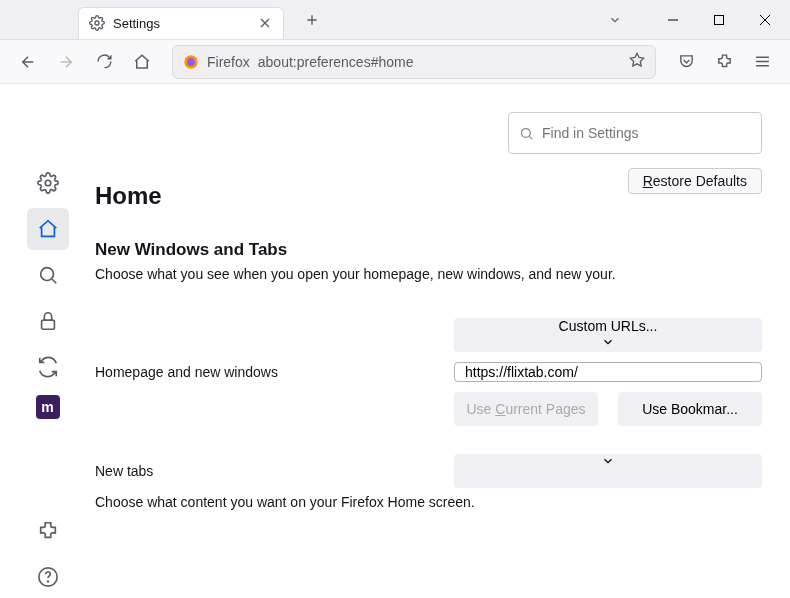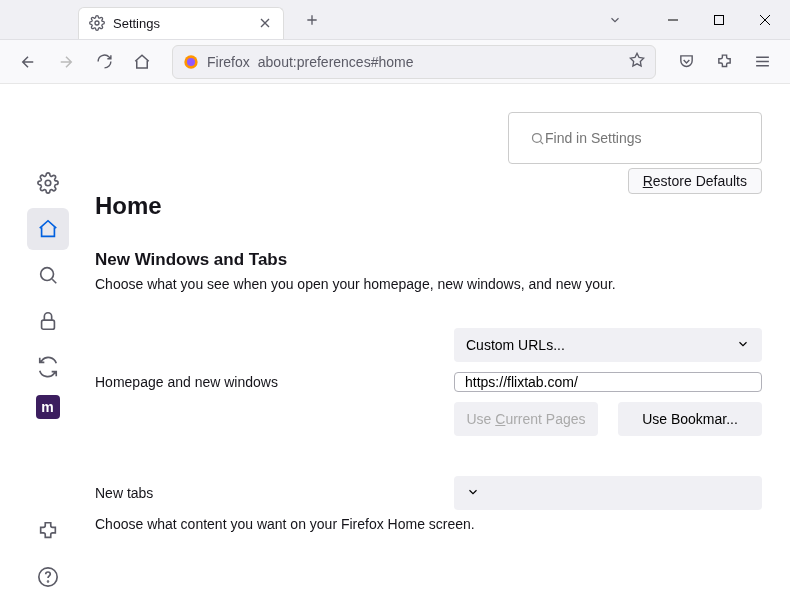--- a/index.html
+++ b/index.html
@@ -35,46 +35,46 @@
     .sidebar { width: 95px; padding: 78px 0 0 0; display: flex; flex-direction: column; align-items: center; gap: 4px; }
     .sidebar-item { width: 42px; height: 42px; display: flex; align-items: center; justify-content: center; border-radius: 6px; cursor: pointer; color: #5b5b66; }
     .sidebar-item.active { color: #0060df; background: #e8e8ed; }
     .sidebar-item.m-icon { background: #3c1e5f; color: #fff; border-radius: 4px; width: 24px; height: 24px; font-weight: bold; font-size: 14px; margin-top: 3px; margin-bottom: 3px;}
     .sidebar-spacer { flex: 1; }
     .sidebar svg { width: 22px; height: 22px; }
 
     
     .main { flex: 1; padding: 28px 28px 0 0; position: relative; }
     .search-area { display: flex; justify-content: flex-end; }
-    .search-box { display: flex; align-items: center; width: 254px; height: 52px; border: 1px solid #ccc; border-radius: 4px; padding: 0 21px; color: #888; }
+    .search-box { display: flex; align-items: center; width: 254px; height: 42px; border: 1px solid #ccc; border-radius: 4px; padding: 0 10px; gap: 8px; color: #888; }
     .search-box input { border: none; outline: none; font-size: 14px; flex:1; color:#333; }
     .search-box svg { width: 15px; height: 15px; color: #888; }
     
     .page-title { font-size: 24px; font-weight: 600; color: #15141a; margin-top: 28px; }
     .restore-btn { position: absolute; right: 28px; top: 84px; height: 26px; padding: 0 14px; border: 1px solid #ccc; border-radius: 4px; background: #f9f9fb; font-size: 14px; cursor: pointer; color: #15141a;}
     .restore-btn .u { text-decoration: underline; }
 
     .section-title { font-size: 17px; font-weight: 700; margin-top: 30px; color: #15141a; }
     .section-desc { font-size: 14px; color: #15141a; margin-top: 6px; }
 
     .form-grid { display: grid; grid-template-columns: 1fr 308px; gap: 10px 20px; margin-top: 36px; align-items: center; }
     .form-label { font-size: 14px; color: #15141a; }
-    .dropdown { height: 34px; background: #f0f0f4; border: none; border-radius: 4px; padding: 0 12px; display: flex; align-items: center; justify-content: space-between; font-size: 14px; cursor: pointer; }
+    .dropdown { height: 34px; background: #f0f0f4; border: none; border-radius: 4px; padding: 0 12px; display: flex; align-items: center; justify-content: space-between; font-size: 14px; cursor: pointer; flex-direction: column; }
     .dropdown svg { width: 14px; height: 14px; }
     .text-input { height: 20px; border: 1px solid #b1b1b9; border-radius: 4px; padding: 0 10px; font-size: 14px; outline: none; }
     .btn-row { display: flex; gap: 20px; grid-column: 2; }
     .small-btn { flex: 1; height: 34px; background: #f0f0f4; border: none; border-radius: 4px; font-size: 14px; cursor: pointer; padding: 0 10px; white-space: nowrap; overflow: hidden; text-overflow: ellipsis;}
     .small-btn.disabled { color: #aaa; }
     .small-btn .u { text-decoration: underline; }
 
     .fhc-title { font-size: 17px; font-weight: 700; margin-top: 40px; color: #15141a;}
     .fhc-desc { font-size: 14px; color: #15141a; margin-top: 6px; }
     
     .row-gap-url { grid-column: 2; }
-    .row-gap-tabs { margin-top: 30px; }
+    .row-gap-tabs { margin-top: 18px; }
   </style>
 </head>
 <body>
 
 <div class="titlebar">
   <div class="tab">
     <span class="tab-icon">
       <svg viewBox="0 0 24 24" fill="none" stroke="currentColor" stroke-width="2">
           <circle cx="12" cy="12" r="3"></circle>
           <path d="M19.4 15a1.7 1.7 0 0 0 .34 1.87l.06.06a2 2 0 1 1-2.83 2.83l-.06-.06a1.7 1.7 0 0 0-1.87-.34 1.7 1.7 0 0 0-1.03 1.56V21a2 2 0 1 1-4 0v-.09A1.7 1.7 0 0 0 9 19.4a1.7 1.7 0 0 0-1.87.34l-.06.06a2 2 0 1 1-2.83-2.83l.06-.06A1.7 1.7 0 0 0 4.64 15a1.7 1.7 0 0 0-1.56-1.03H3a2 2 0 1 1 0-4h.09A1.7 1.7 0 0 0 4.6 9a1.7 1.7 0 0 0-.34-1.87l-.06-.06a2 2 0 1 1 2.83-2.83l.06.06A1.7 1.7 0 0 0 9 4.64 1.7 1.7 0 0 0 10.03 3.08V3a2 2 0 1 1 4 0v.09A1.7 1.7 0 0 0 15 4.6a1.7 1.7 0 0 0 1.87-.34l.06-.06a2 2 0 1 1 2.83 2.83l-.06.06A1.7 1.7 0 0 0 19.36 9c.14.34.48.58.86.63H21a2 2 0 1 1 0 4h-.09a1.7 1.7 0 0 0-1.51 1.37z"></path>

